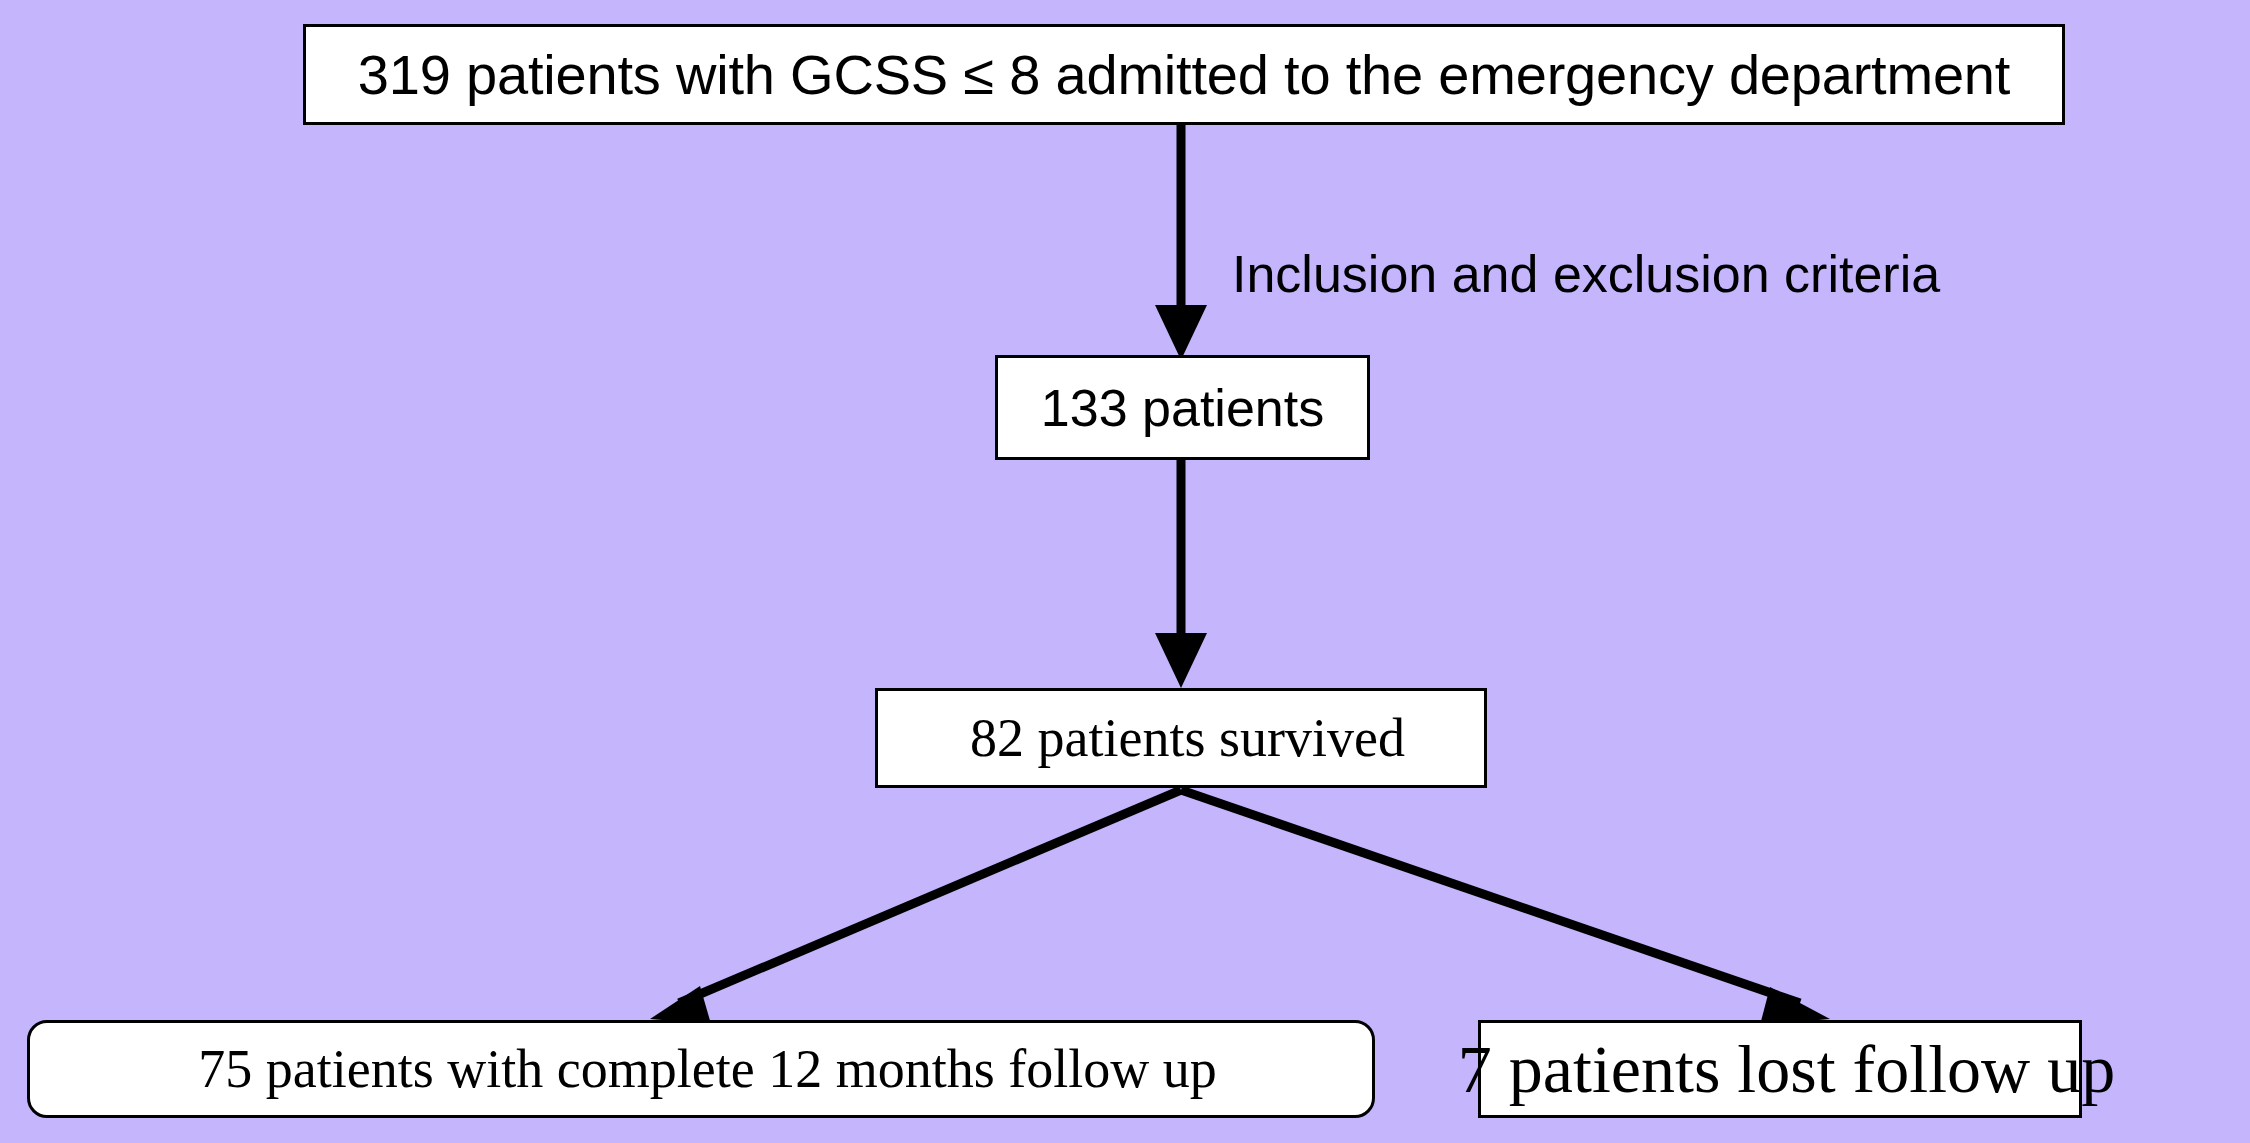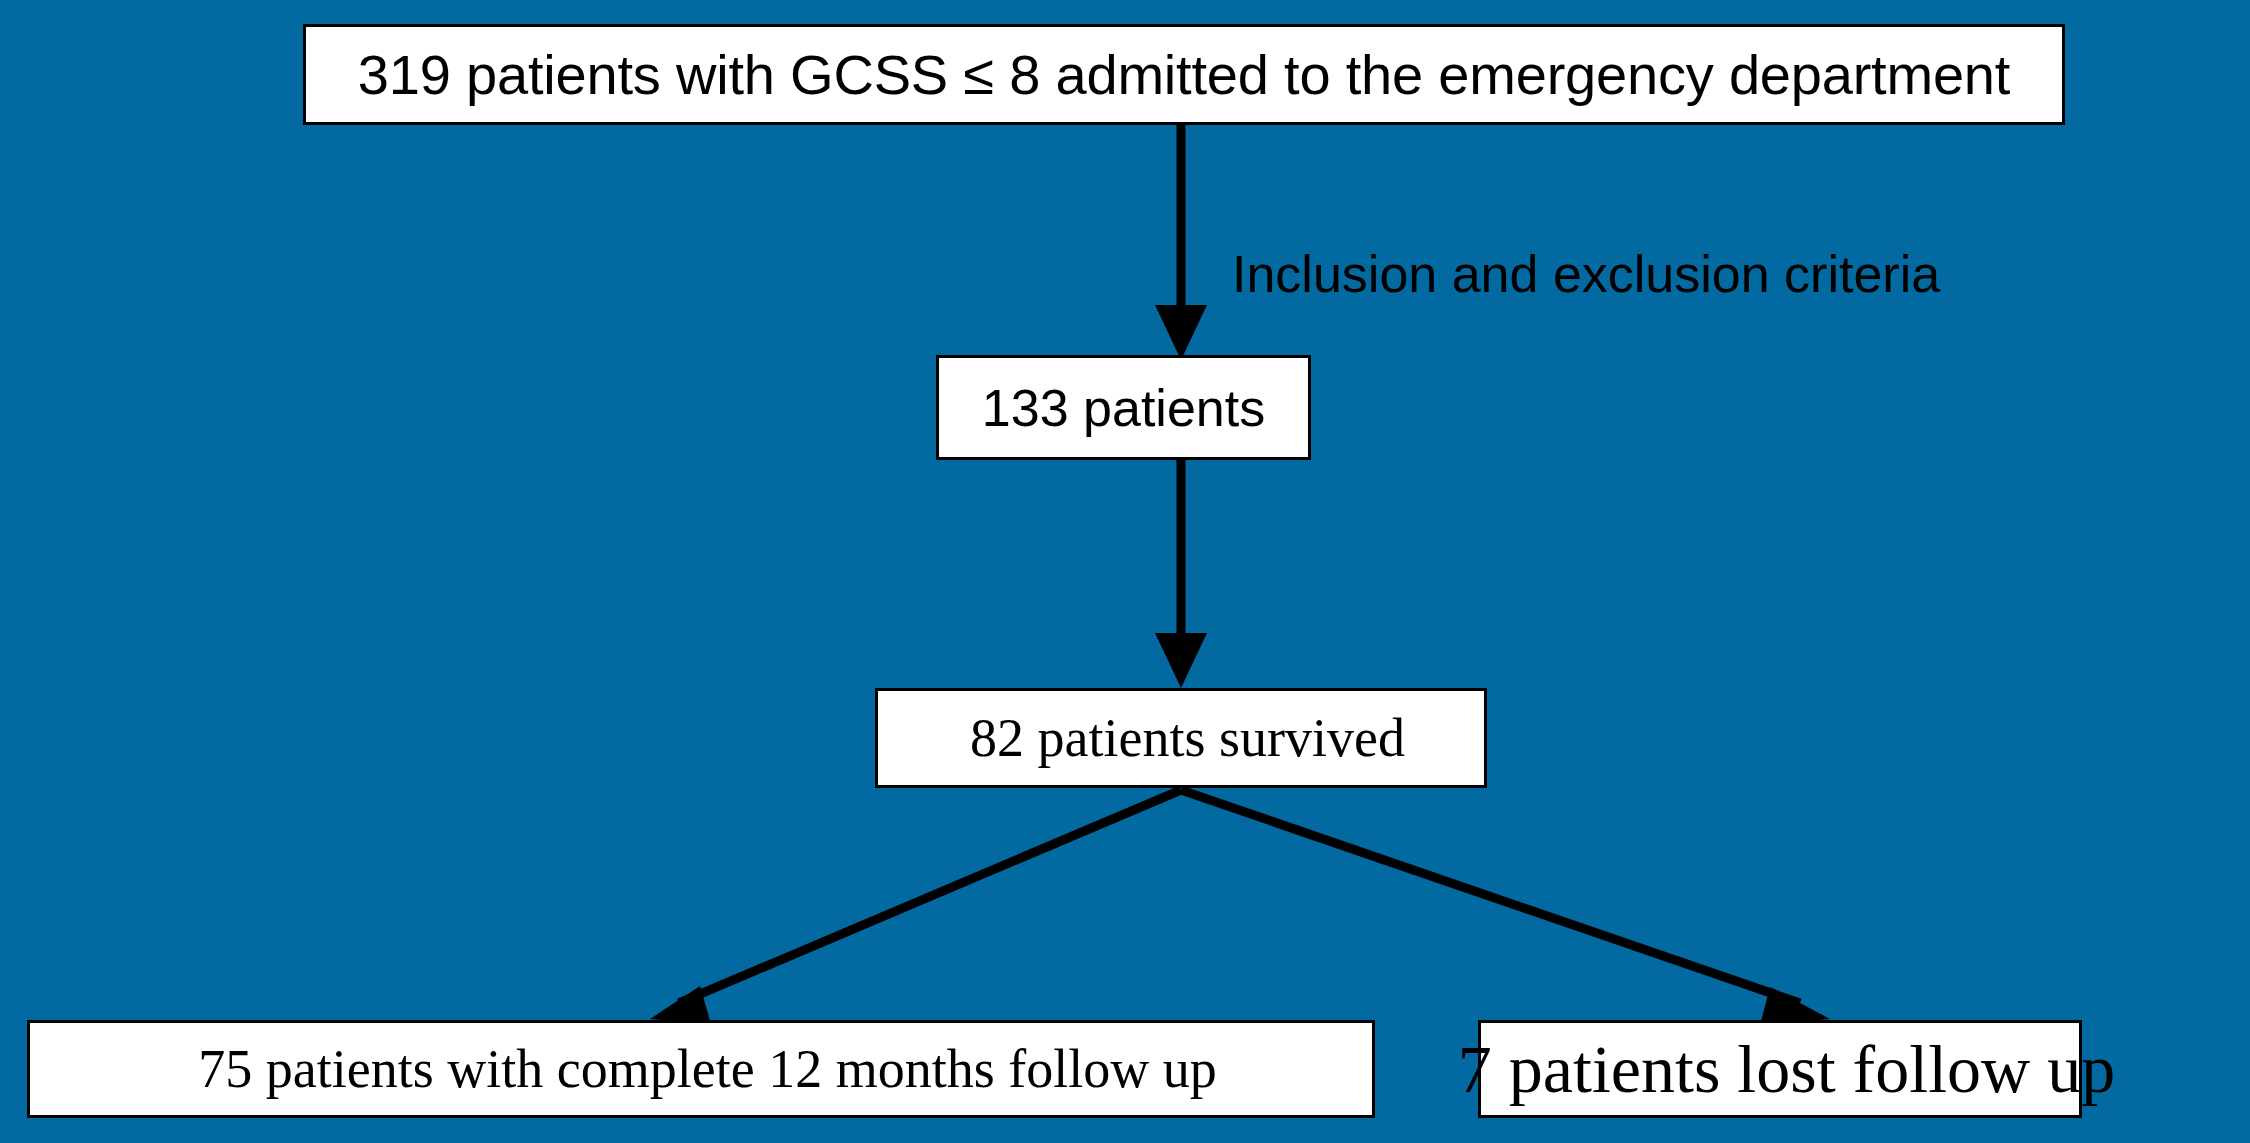--- a/index.html
+++ b/index.html
@@ -5,21 +5,21 @@
 <style>
   html, body {
     margin: 0;
     padding: 0;
     background: #ffffff;
   }
   #canvas {
     position: relative;
     width: 2250px;
     height: 1143px;
-    background: #0369a1;
+    background: #c4b5fd;
     overflow: hidden;
   }
   #flow-svg {
     position: absolute;
     top: 0;
     left: 0;
     width: 2250px;
     height: 1143px;
   }
   .node-box {
@@ -50,39 +50,40 @@
 
   #box-admitted {
     left: 303px;
     top: 24px;
     width: 1762px;
     height: 101px;
     font-size: 56px;
     letter-spacing: -0.2px;
   }
   #box-included {
-    left: 936px;
+    left: 995px;
     top: 355px;
     width: 375px;
     height: 105px;
     font-size: 52px;
   }
   #box-survived {
     left: 875px;
     top: 688px;
     width: 612px;
     height: 100px;
     font-size: 54px;
   }
   #box-followup {
     left: 27px;
     top: 1020px;
     width: 1348px;
     height: 98px;
     font-size: 54px;
+    border-radius: 20px;
   }
   #box-lost {
     left: 1478px;
     top: 1020px;
     width: 604px;
     height: 98px;
     font-size: 68px;
   }
 
   .edge-label {

